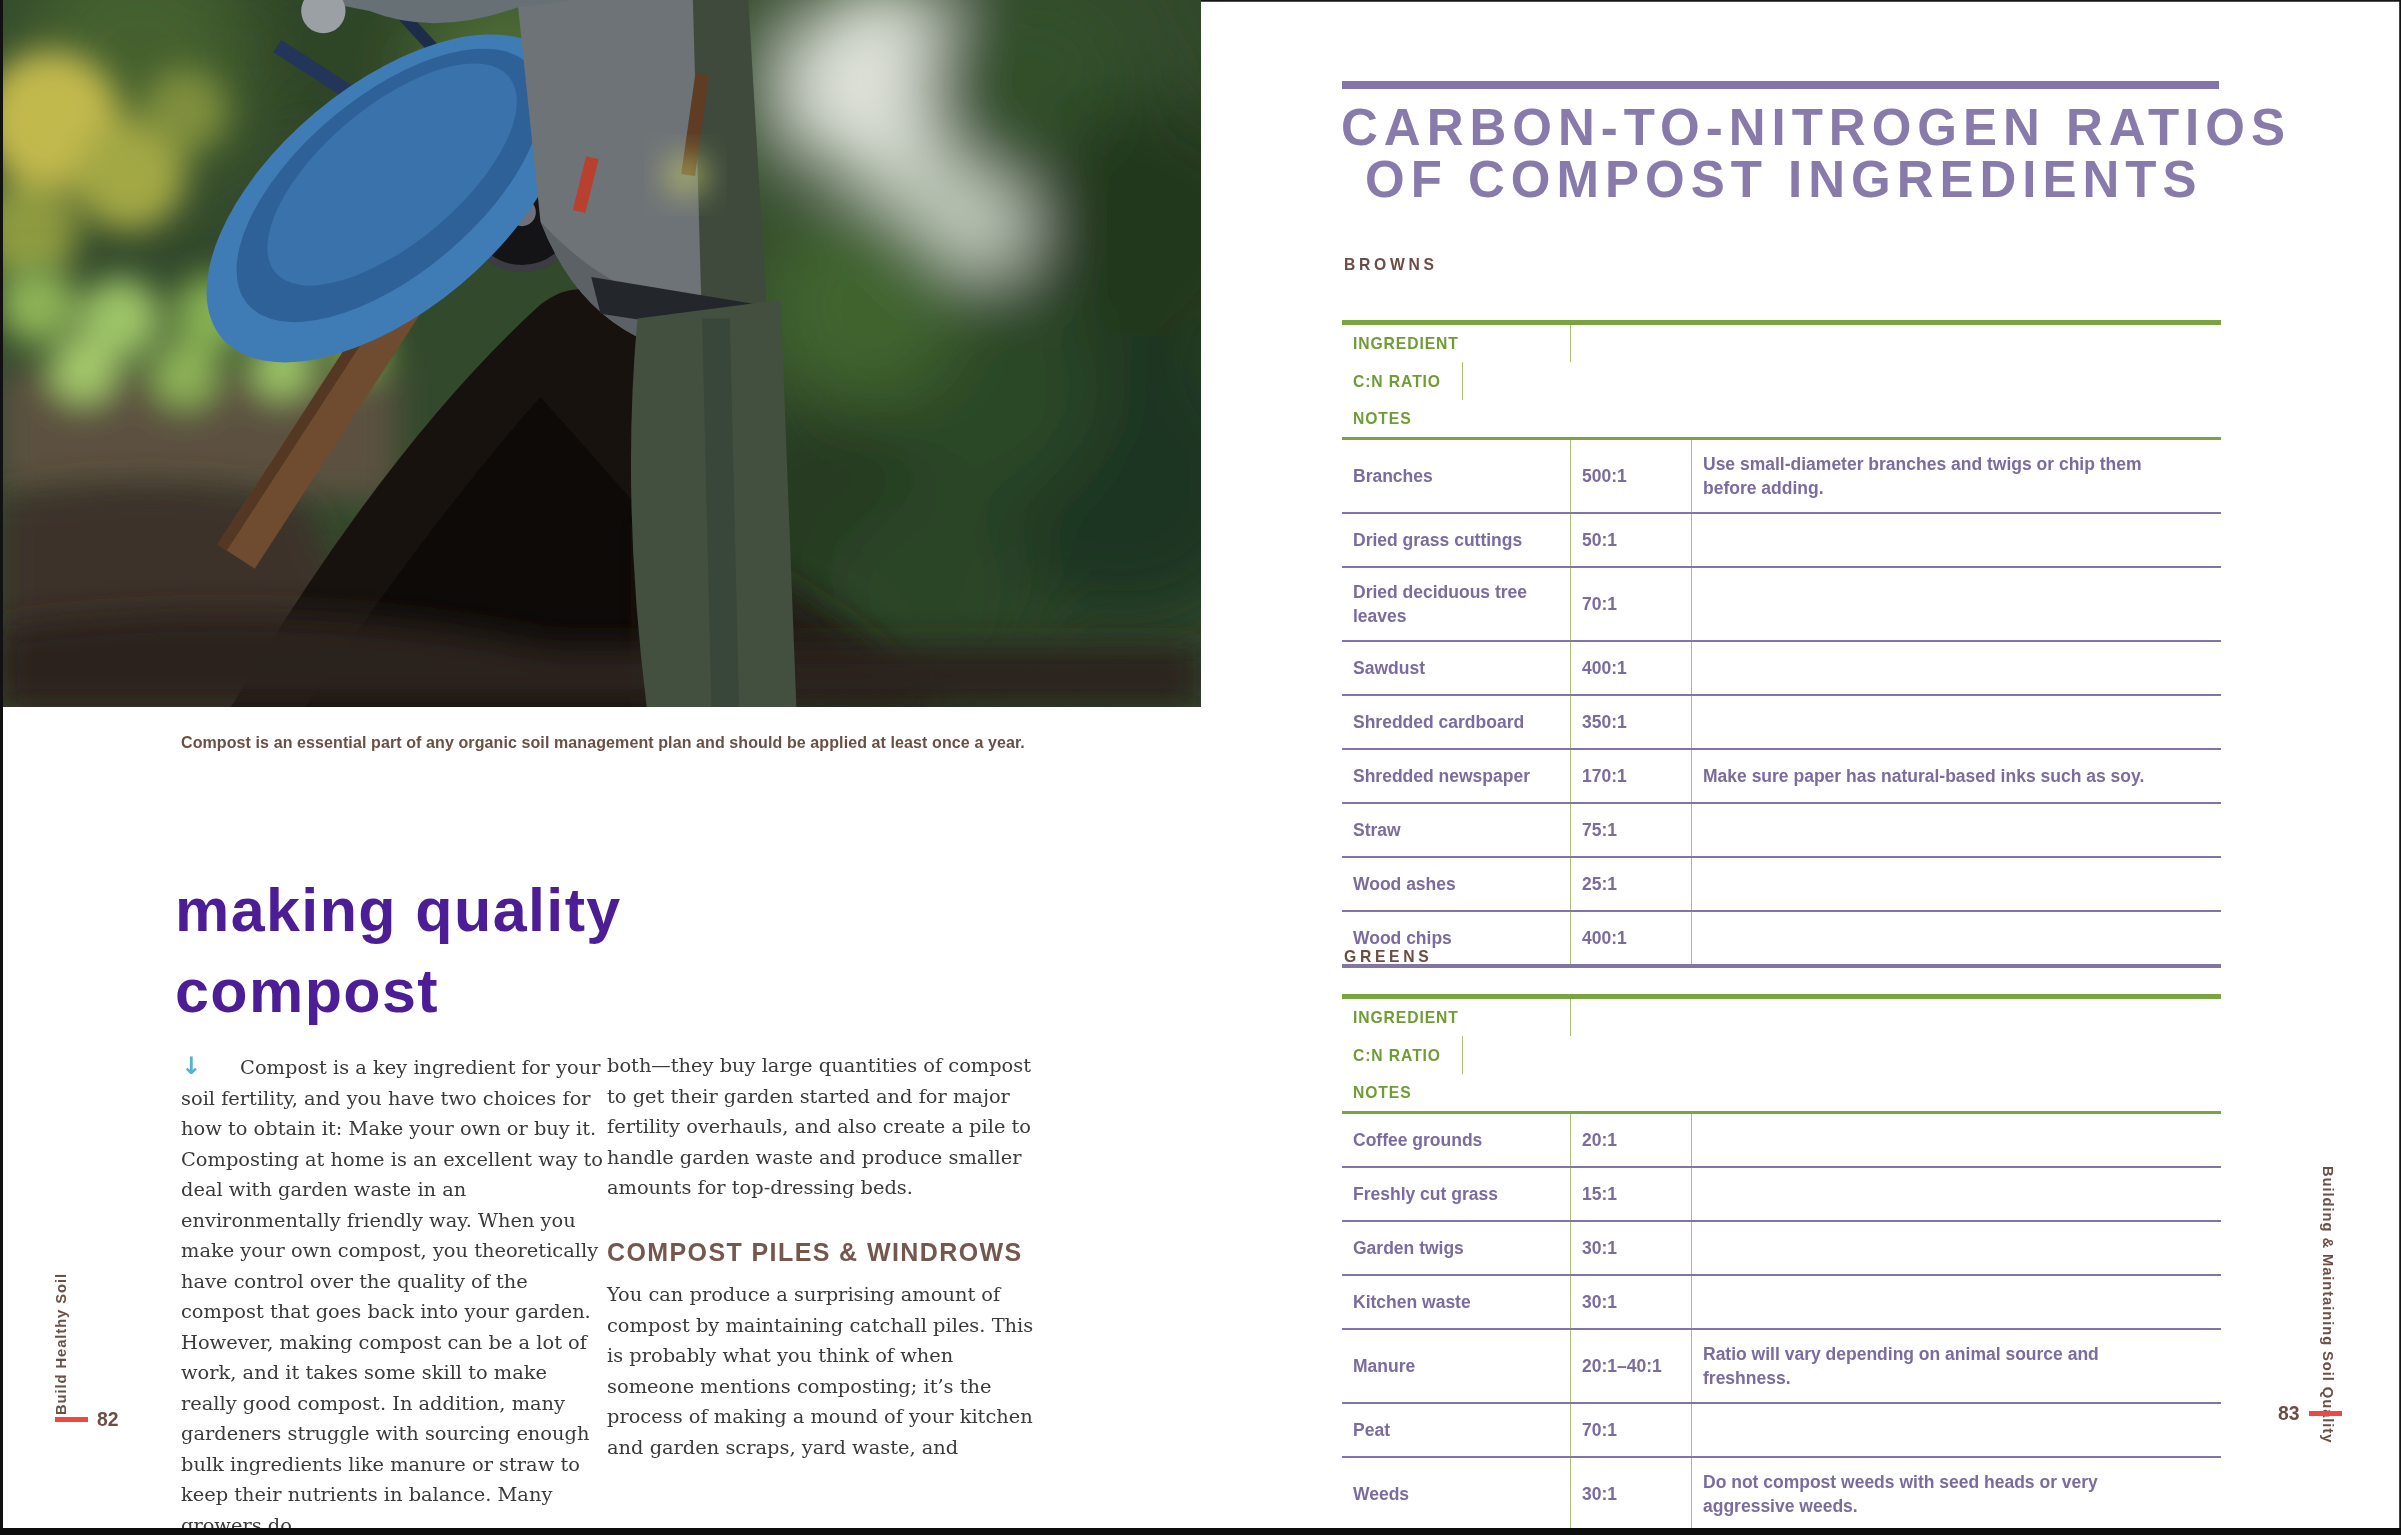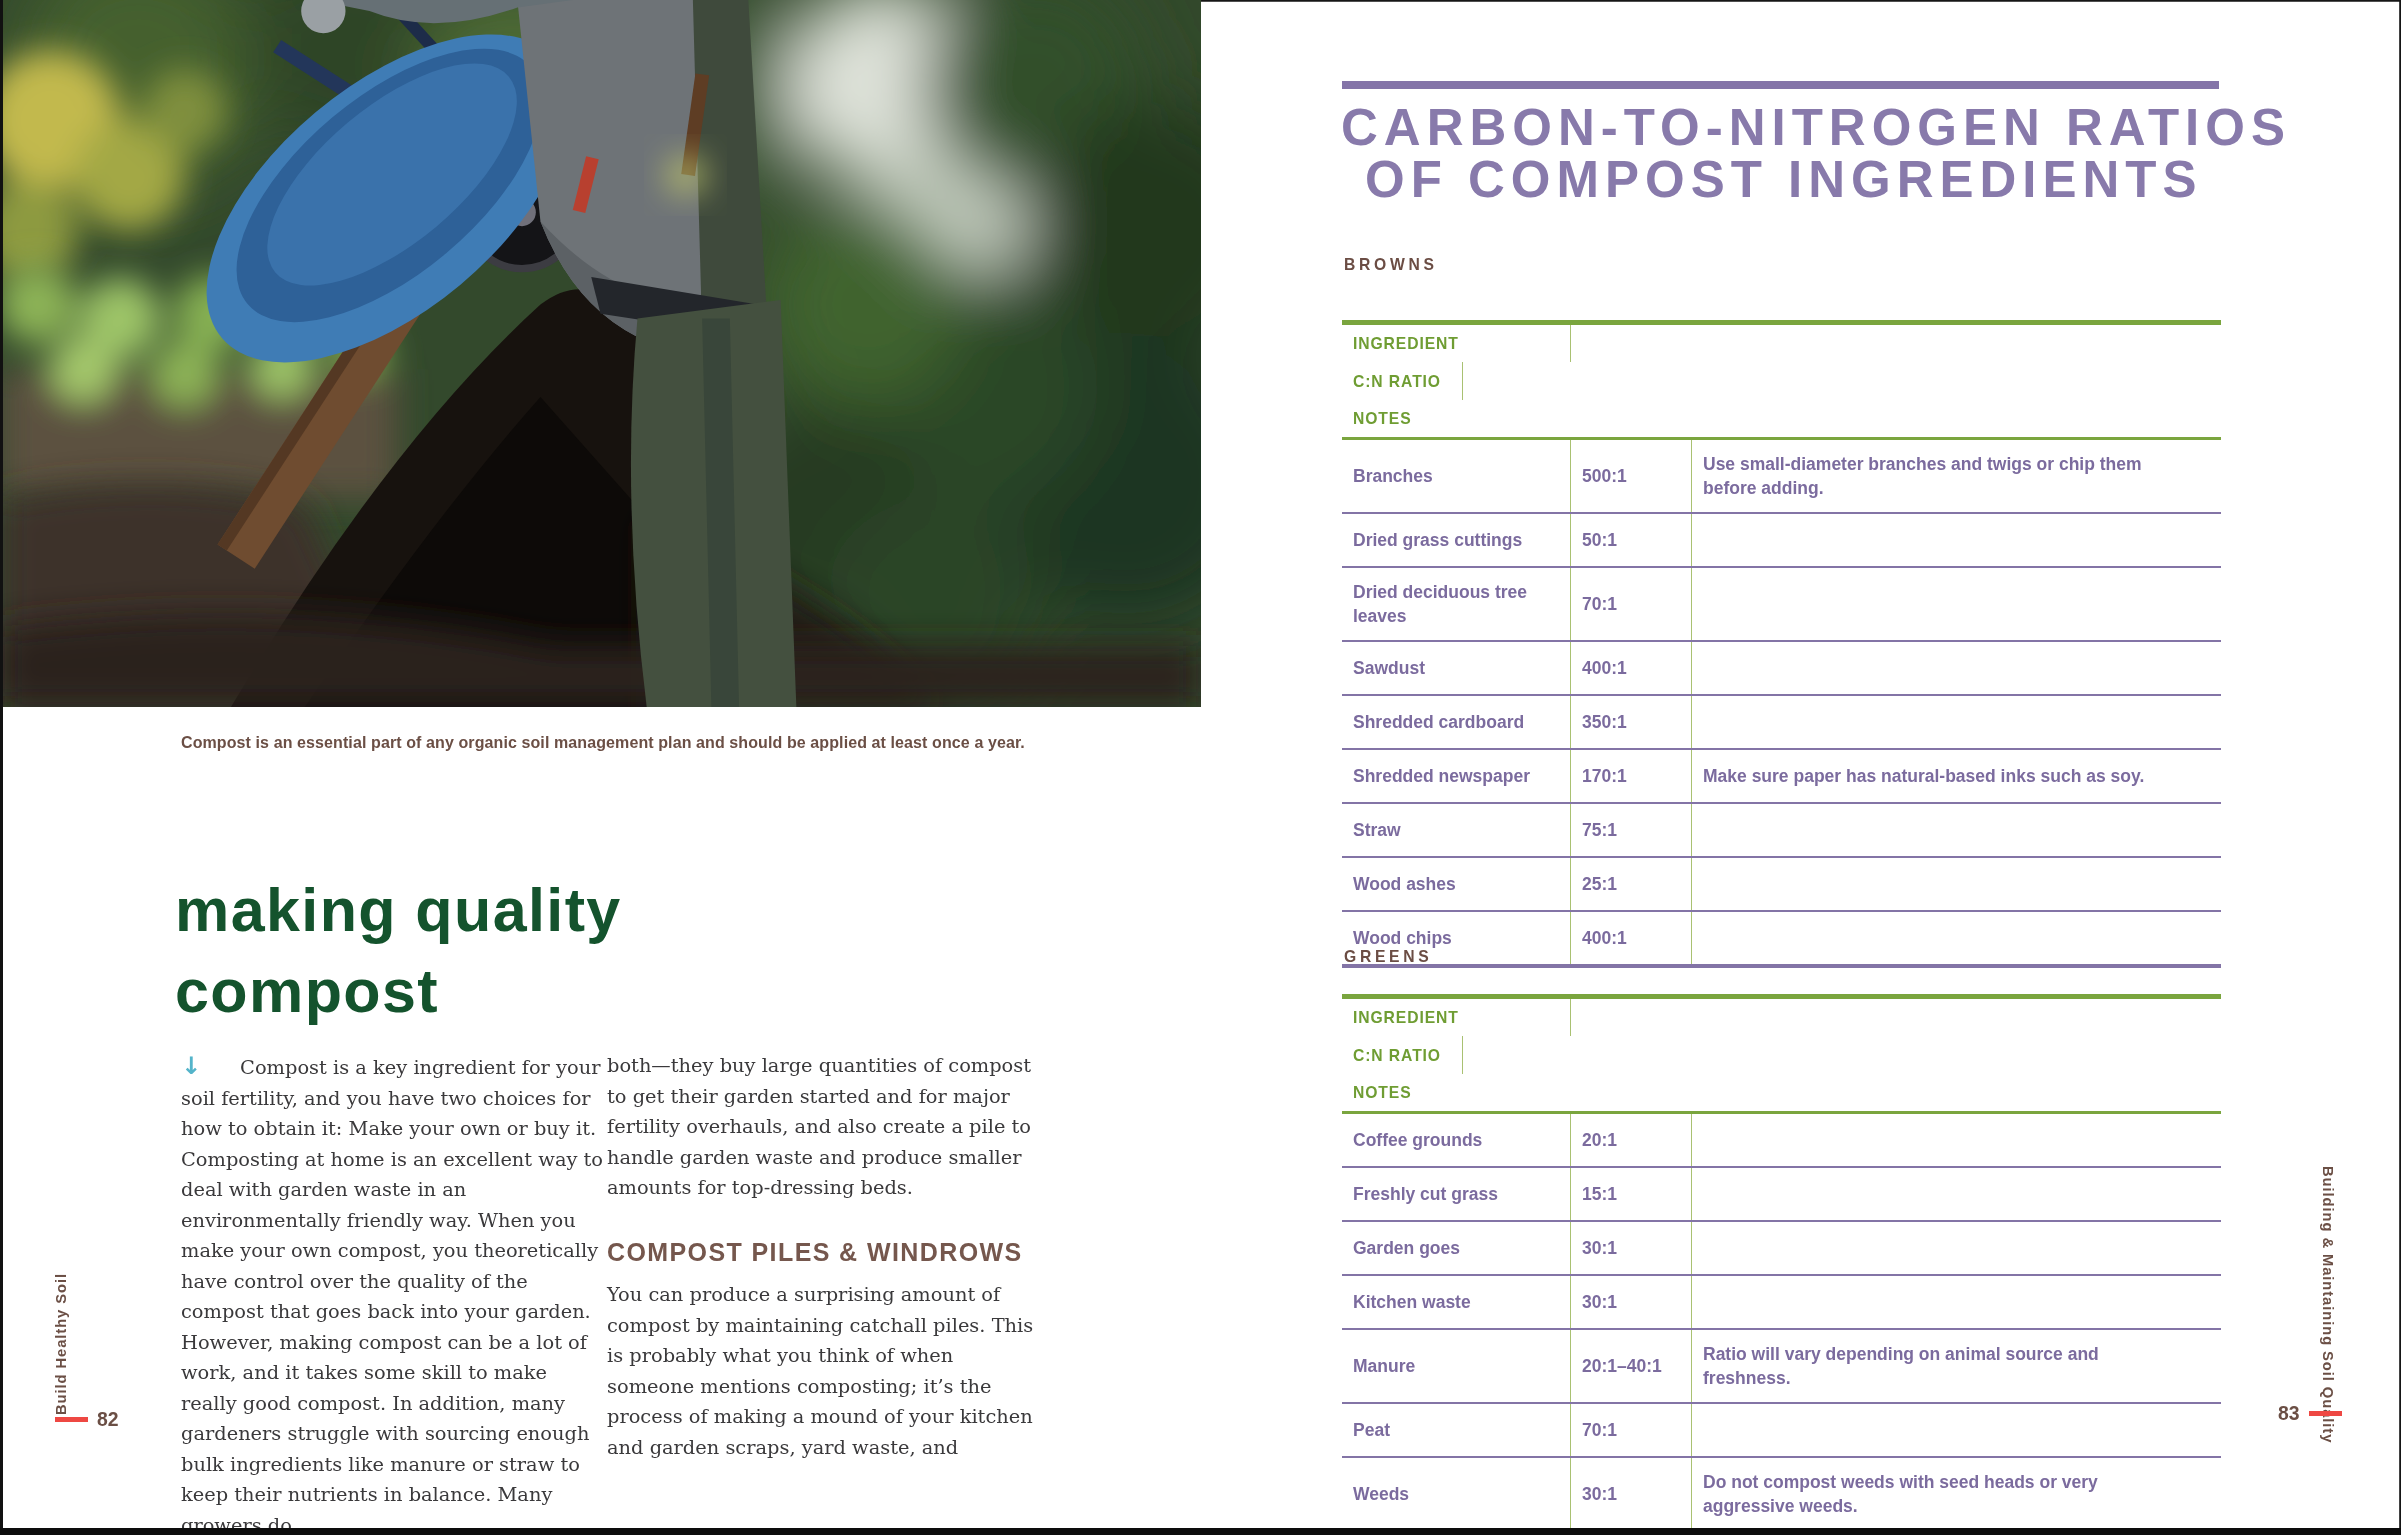--- a/index.html
+++ b/index.html
@@ -20,21 +20,21 @@
   .edge-bottom{position:absolute;left:0;bottom:0;width:100%;height:8.3px;background:#0d0d0d;}
   .edge-left{position:absolute;left:0;top:0;width:2.8px;height:100%;background:#111;}
 
   
   .photo{position:absolute;left:0;top:0;width:1201px;height:707px;overflow:hidden;background:#33492c;}
   .photo svg{display:block;width:100%;height:100%;}
 
   
   .caption{position:absolute;left:181px;top:734px;width:1007px;color:#6b4f45;
            font-size:16px;font-weight:bold;letter-spacing:0.1px;white-space:nowrap;}
-  .heading{position:absolute;left:175px;top:829px;width:665px;color:#14532d;
+  .heading{position:absolute;left:175px;top:829px;width:665px;color:#4c1d95;
            font-size:61px;font-weight:bold;line-height:81px;letter-spacing:1.4px;}
   .bodycol{position:absolute;top:1051px;color:var(--ink);
            font-family:"DejaVu Serif",serif;font-size:19.4px;line-height:30.5px;}
   .col1{left:181px;width:427px;}
   .col2{left:607px;width:432px;}
   .intro-arrow{color:var(--teal);font-family:"DejaVu Sans",sans-serif;font-size:24px;
                font-weight:bold;margin-right:39px;}
   .subhead{font-family:"Liberation Sans",sans-serif;color:#75574d;font-size:25px;
            font-weight:bold;letter-spacing:1.4px;margin:33px 0 13px 0;white-space:nowrap;}
   .col2 p, .col1 p{margin:0;}
@@ -328,21 +328,21 @@
           </div>
           <div class="ct-cell ct-ratio">
             <span>15:1</span>
           </div>
           <div class="ct-cell ct-notes">
             <span></span>
           </div>
         </div>
         <div class="ct-row">
           <div class="ct-cell ct-ing">
-            <span>Garden goes</span>
+            <span>Garden twigs</span>
           </div>
           <div class="ct-cell ct-ratio">
             <span>30:1</span>
           </div>
           <div class="ct-cell ct-notes">
             <span></span>
           </div>
         </div>
         <div class="ct-row">
           <div class="ct-cell ct-ing">

